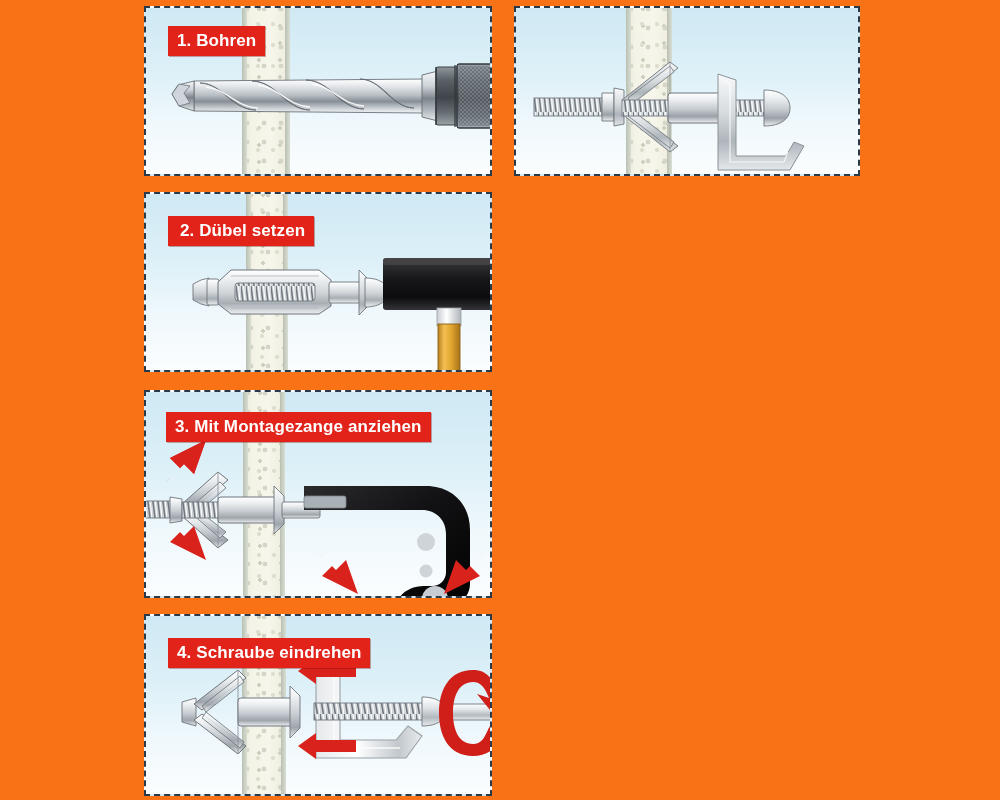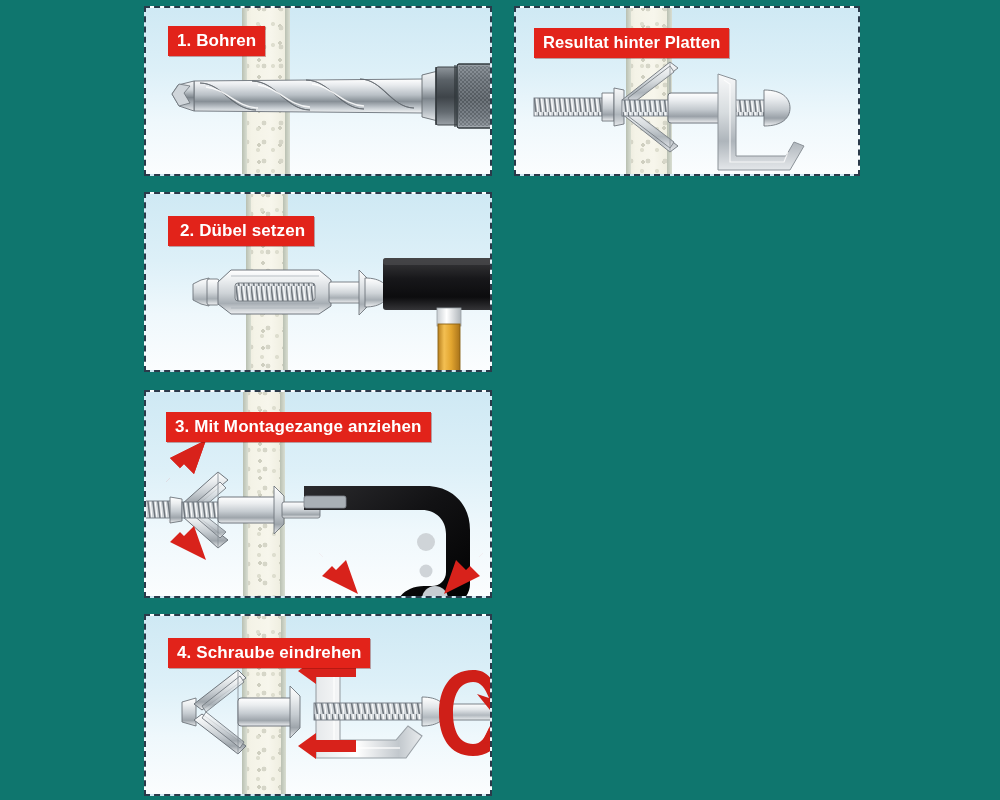--- a/index.html
+++ b/index.html
@@ -1,18 +1,18 @@
 <!DOCTYPE html>
 <html><head>
 <meta charset="utf-8">
 <title>Hohlraumdübel Montage</title>
 <style>
   html,body{margin:0;padding:0;background:#ffffff;}
   body{width:1000px;height:800px;font-family:"Liberation Sans",sans-serif;overflow:hidden;}
-  .sheet{position:relative;width:1000px;height:800px;background:#0f766e;}
+  .sheet{position:relative;width:1000px;height:800px;background:#f97316;}
 
   .panel{position:absolute;box-sizing:border-box;
          border:2px dashed #2b3a4a;
          background:linear-gradient(180deg,#cfe9f4 0%,#ddf0f8 38%,#eff8fc 68%,#fbfdfe 100%);
          overflow:hidden;}
 
   
   .badge{position:absolute;z-index:40;background:#e2231a;color:#fff;
          font-weight:bold;font-size:17px;line-height:1;
          padding:6px 9px 7px 9px;letter-spacing:.1px;white-space:nowrap;
@@ -112,21 +112,20 @@
         <rect x="293" y="3" width="35" height="60" fill="url(#knurlpat)" opacity="0.55"></rect>
         <rect x="291" y="1" width="39" height="64" rx="2" fill="none" stroke="#333a3f" stroke-width="1"></rect>
         <line x1="270" y1="4" x2="270" y2="62" stroke="#2e3438" stroke-width="1.4"></line>
         <line x1="289" y1="2" x2="289" y2="64" stroke="#2e3438" stroke-width="1.2"></line>
       </svg>
     </div>
   </div>
 
   <div class="panel" style="left:514px;top:6px;width:346px;height:170px;">
 
-    <div class="badge small" style="left:18px;top:20px;">Resultat hinter Platten</div>
 
     <div class="wall" style="left:110px;width:46px;"></div>
 
     <div style="position:absolute;left:2px;top:52px;z-index:12;">
       <svg width="340" height="120" viewBox="0 0 340 120">
         <defs>
           <linearGradient id="m1" x1="0" y1="0" x2="0" y2="1">
             <stop offset="0%" stop-color="#ffffff"></stop>
               <stop offset="25%" stop-color="#e9ecef"></stop>
             <stop offset="55%" stop-color="#c4cacf"></stop>

